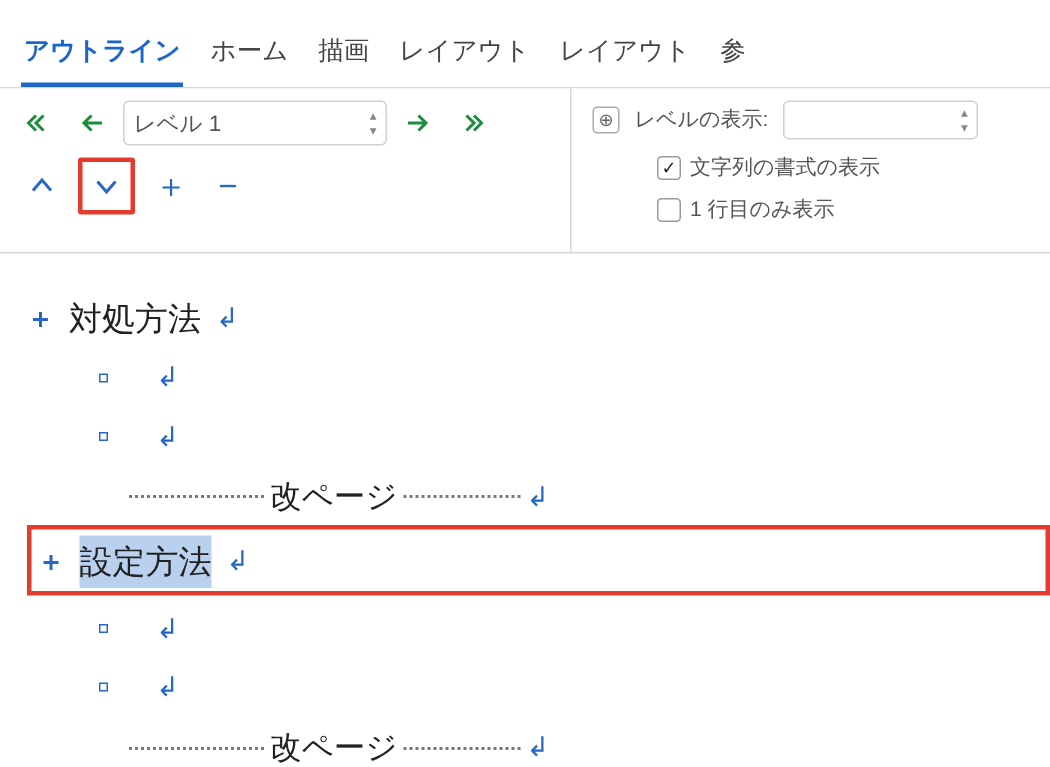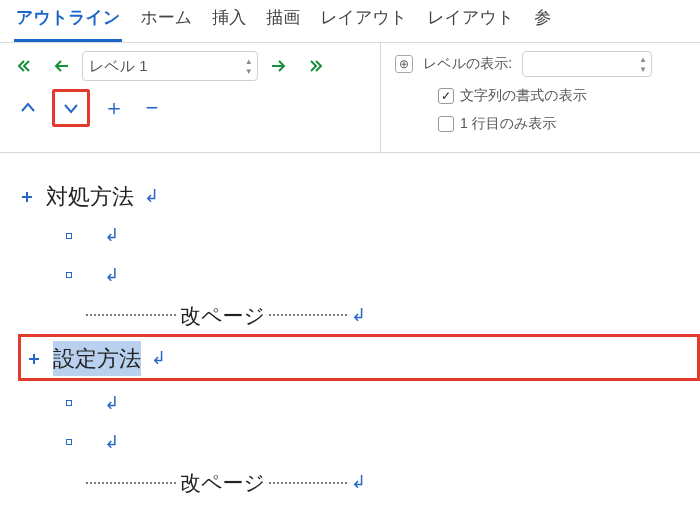--- a/index.html
+++ b/index.html
@@ -10,21 +10,21 @@
     background: #fff;
     width: 700px;
     height: 511px;
     overflow: hidden;
   }
 
   
   .tabs {
     display: flex;
     gap: 16px;
-    padding: 2px 14px 0 14px;
+    padding: 18px 14px 0 14px;
     border-bottom: 1px solid #d8d8d8;
     font-size: 17px;
     color: #444;
   }
   .tab {
     padding: 4px 2px 10px 2px;
     cursor: pointer;
     white-space: nowrap;
   }
   .tab.active {
@@ -189,21 +189,20 @@
     padding: 4px 8px 2px 4px;
     margin-bottom: 2px;
   }
 </style>
 </head>
 <body>
 
 <div class="tabs">
   <div class="tab active">アウトライン</div>
   <div class="tab">ホーム</div>
-  <div class="tab">挿入</div>
   <div class="tab">描画</div>
   <div class="tab">レイアウト</div>
   <div class="tab">レイアウト</div>
   <div class="tab">参</div>
 </div>
 
 <div class="ribbon">
   <div class="ribbon-left">
     <div class="row">
       <div class="arrow-btn">

